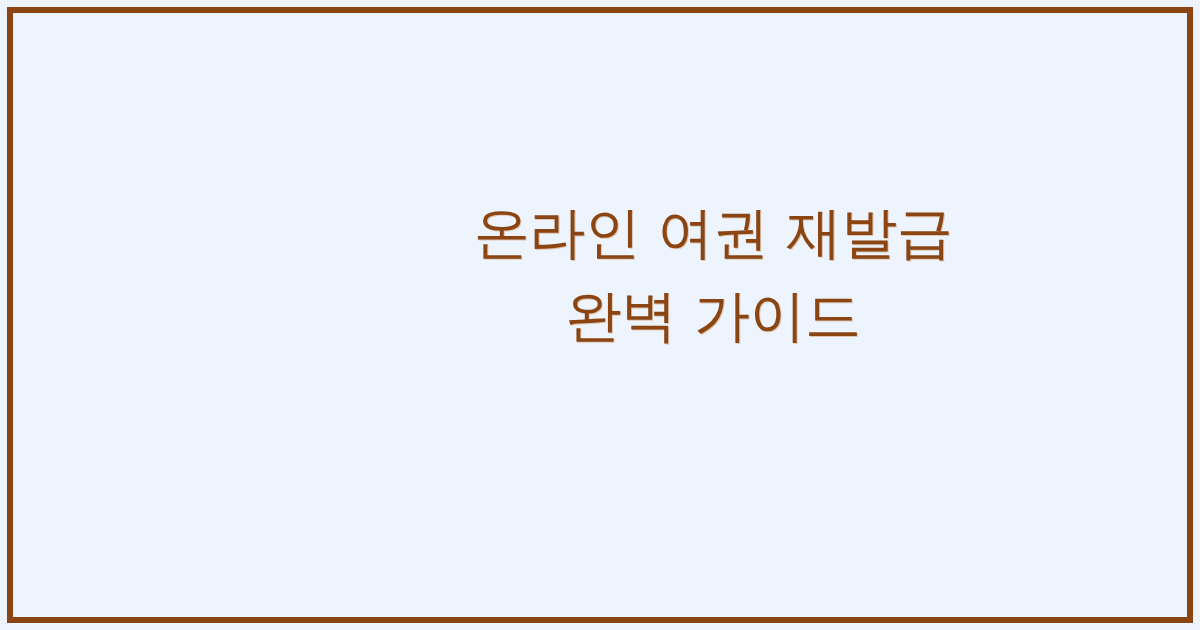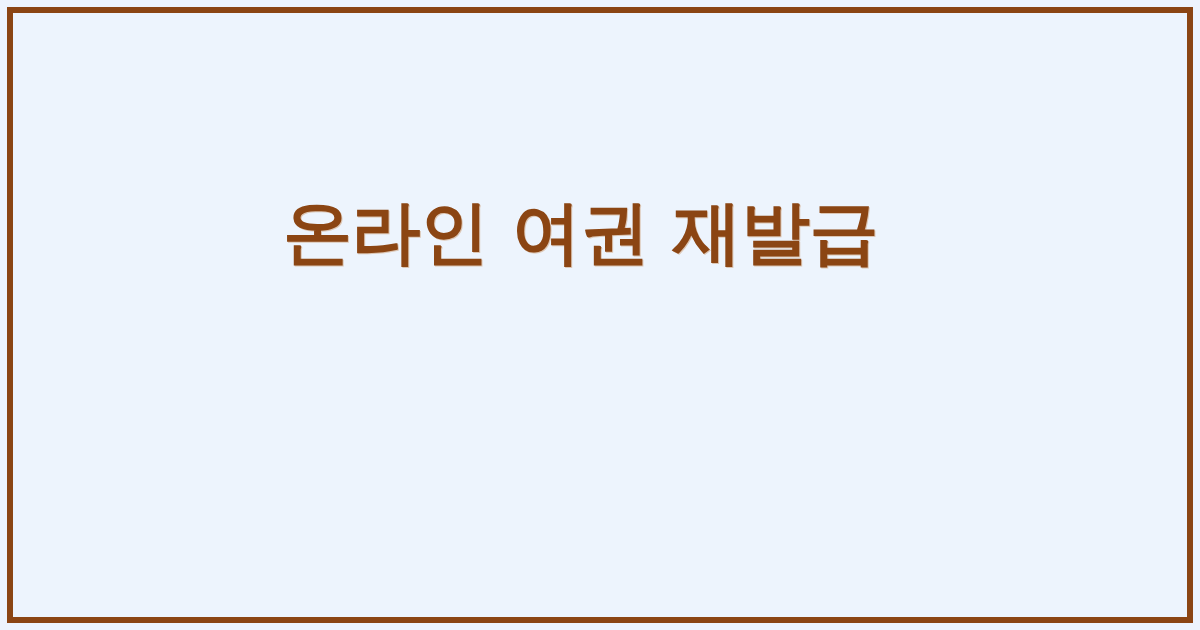--- a/index.html
+++ b/index.html
@@ -54,37 +54,39 @@
     left: 270px;
     top: 178px;
     width: 860px;
   }
 
   .headline-line {
     display: block;
     margin: 0;
     padding: 0;
     font-family: "DejaVu Sans", "Liberation Sans", sans-serif;
-    font-size: 69px;
-    font-weight: bold;
+    font-size: 56px;
+    font-weight: normal;
     line-height: 83px;
     letter-spacing: -0.5px;
     color: #8b4513;
     white-space: nowrap;
     text-shadow: 1px 1px 0 rgba(205, 160, 120, 0.55);
+    text-align: center;
   }
 </style>
 </head>
 <body>
 
 <div class="thumbnail-canvas">
 
   <div class="content-area">
 
     <div class="headline-block">
       <span class="headline-line">온라인 여권 재발급</span>
+      <span class="headline-line">완벽 가이드</span>
     </div>
 
   </div>
 
   <div class="frame-border"></div>
 
 </div>
 
 </body></html>

